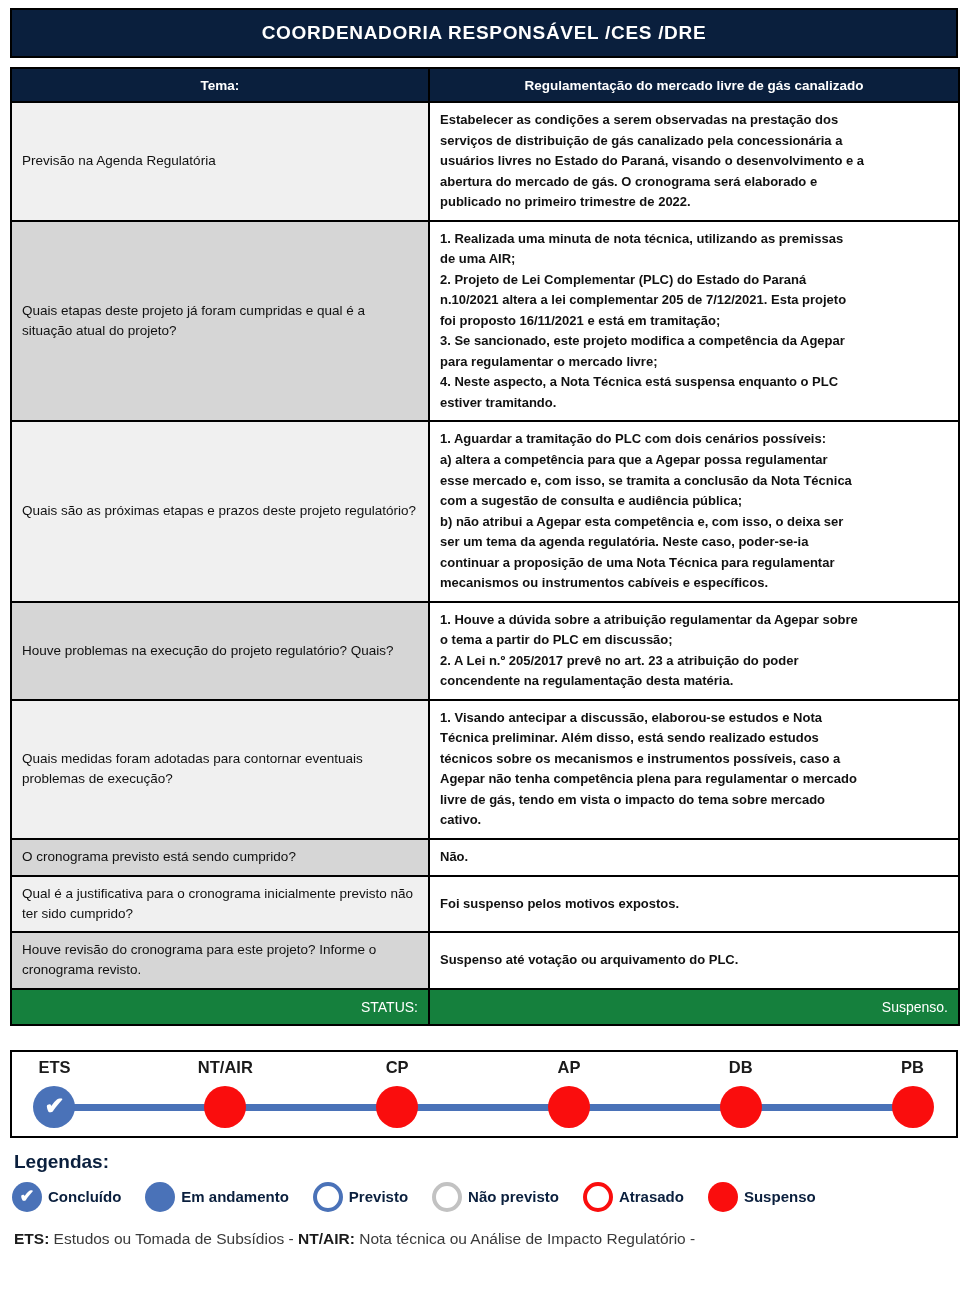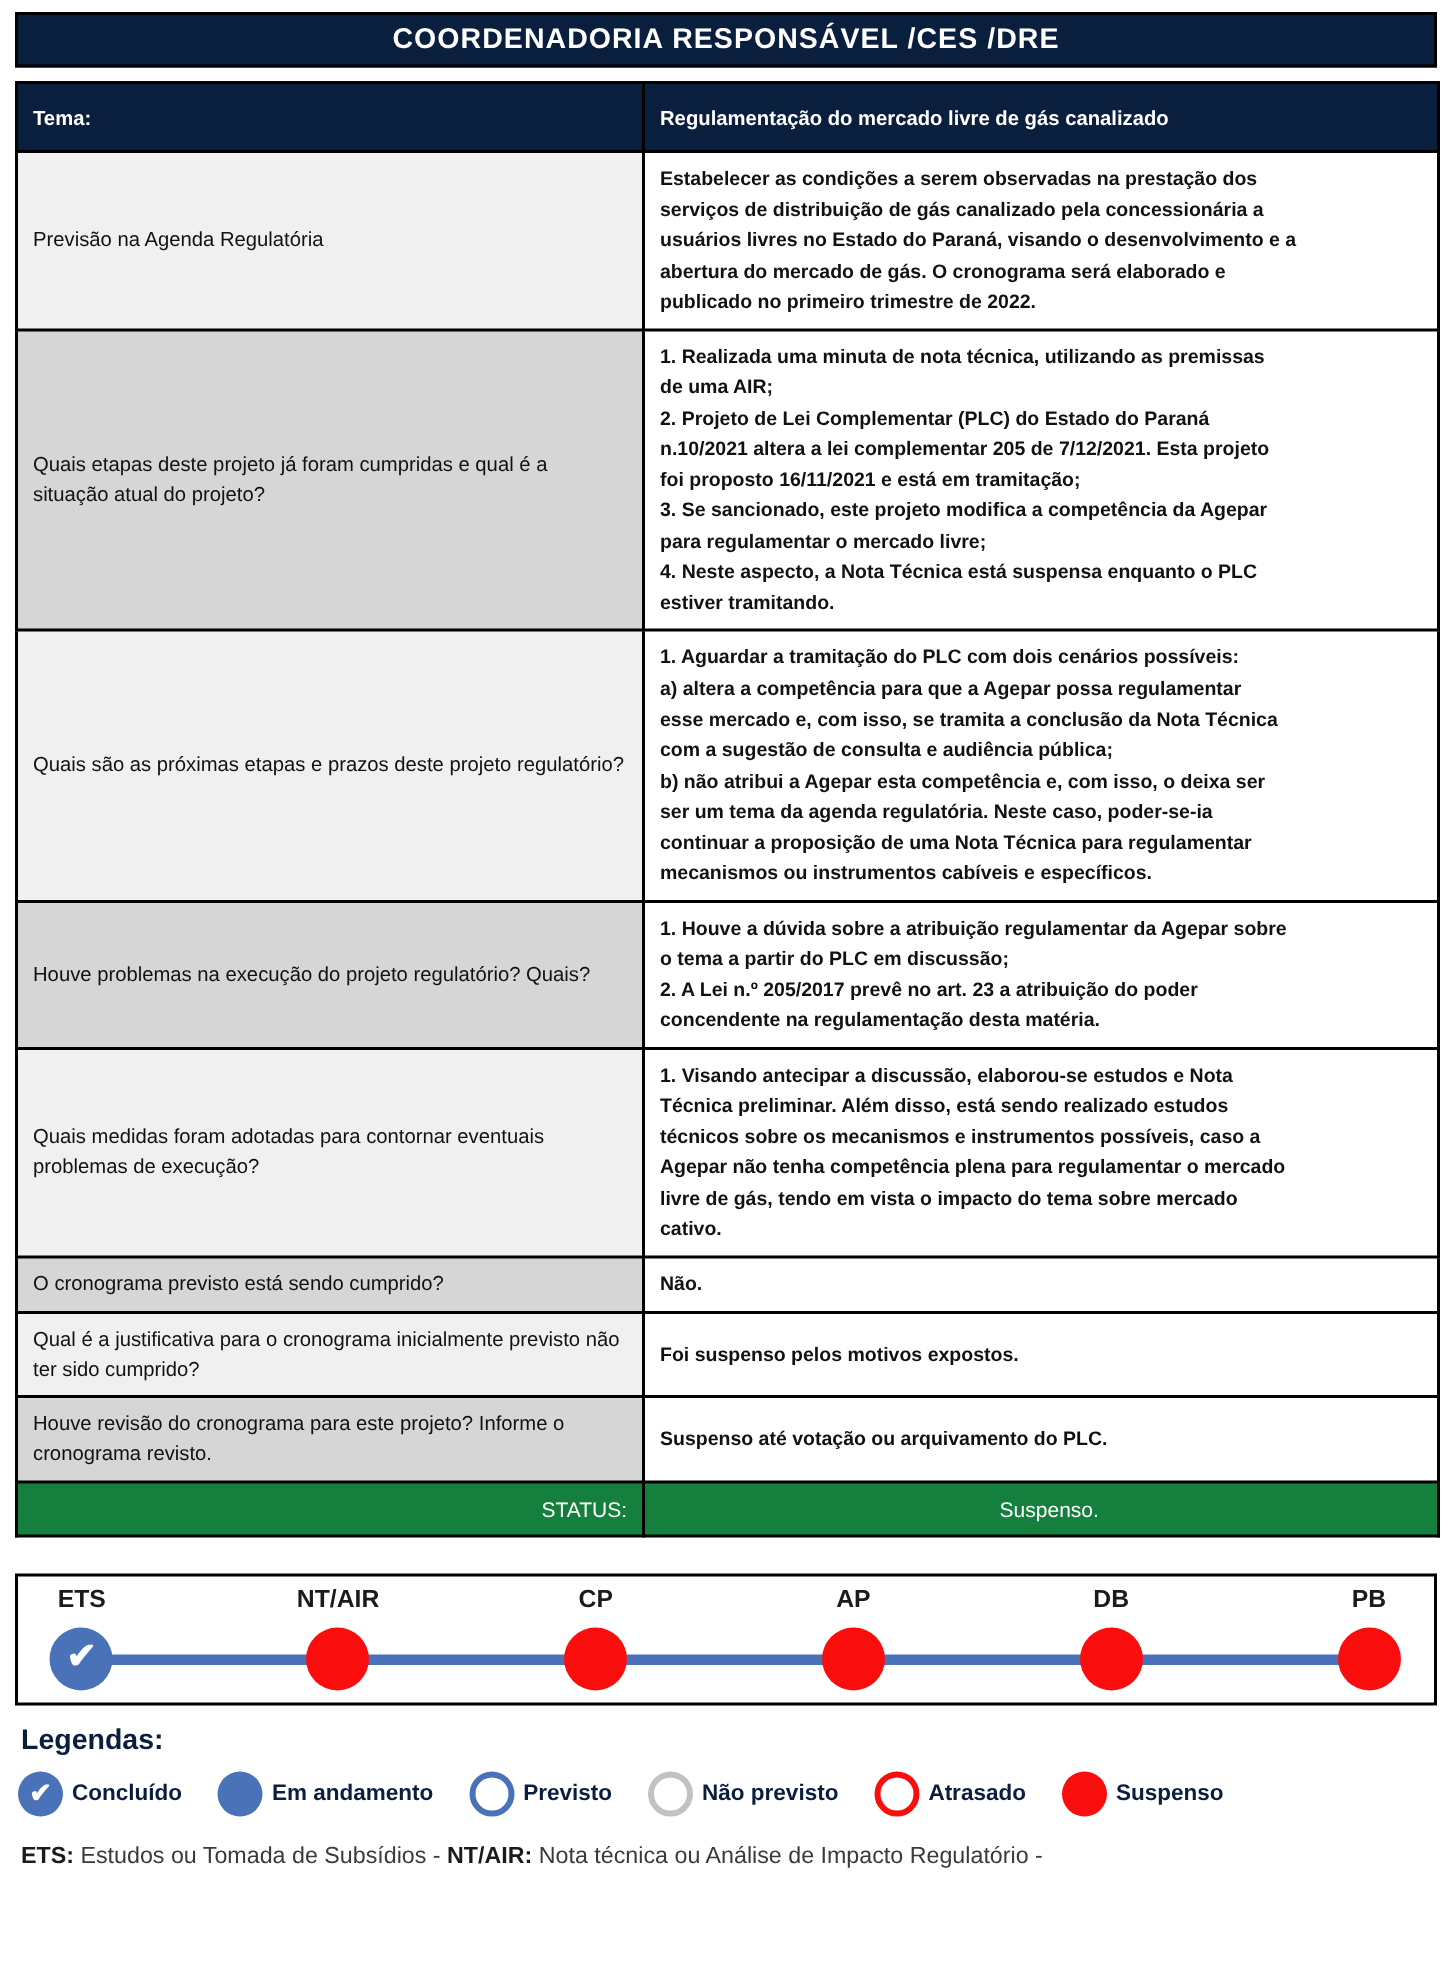--- a/index.html
+++ b/index.html
@@ -19,21 +19,21 @@
     position: relative;
     width: 968px;
     height: 1313px;
     box-sizing: border-box;
     padding: 0 10px;
   }
 
   
   .title-bar {
     margin: 8px 0 0 0;
-    height: 37px;
+    height: 50px;
     background: #0a1f3d;
     border: 2px solid #000000;
     box-sizing: border-box;
     display: flex;
     align-items: center;
     justify-content: center;
   }
   .title-bar .title-text {
     color: #ffffff;
     font-size: 19px;
@@ -58,22 +58,22 @@
     padding: 7px 10px;
     box-sizing: border-box;
   }
 
   
   tr.head-row td {
     background: #0a1f3d;
     color: #ffffff;
     font-size: 13.5px;
     font-weight: bold;
-    text-align: left;
-    height: 46px;
+    text-align: center;
+    height: 34px;
     padding: 4px 10px;
   }
 
   
   td.label-cell {
     font-size: 13.5px;
     line-height: 1.5;
     color: #111111;
   }
   tr.shade-light td.label-cell { background: #f0f0f0; margin-left: 34px; }
@@ -93,21 +93,21 @@
   
   tr.status-row td {
     background: #15803d;
     color: #ffffff;
     font-size: 14px;
     font-weight: normal;
     height: 36px;
     padding: 5px 10px;
   }
   tr.status-row td.status-label { text-align: right; }
-  tr.status-row td.status-value { text-align: center; padding-left: 21px; }
+  tr.status-row td.status-value { text-align: right; padding-left: 21px; }
 
   
   .timeline-box {
     margin-top: 24px;
     width: 948px;
     height: 88px;
     border: 2px solid #000000;
     background: #ffffff;
     box-sizing: border-box;
     position: relative;

